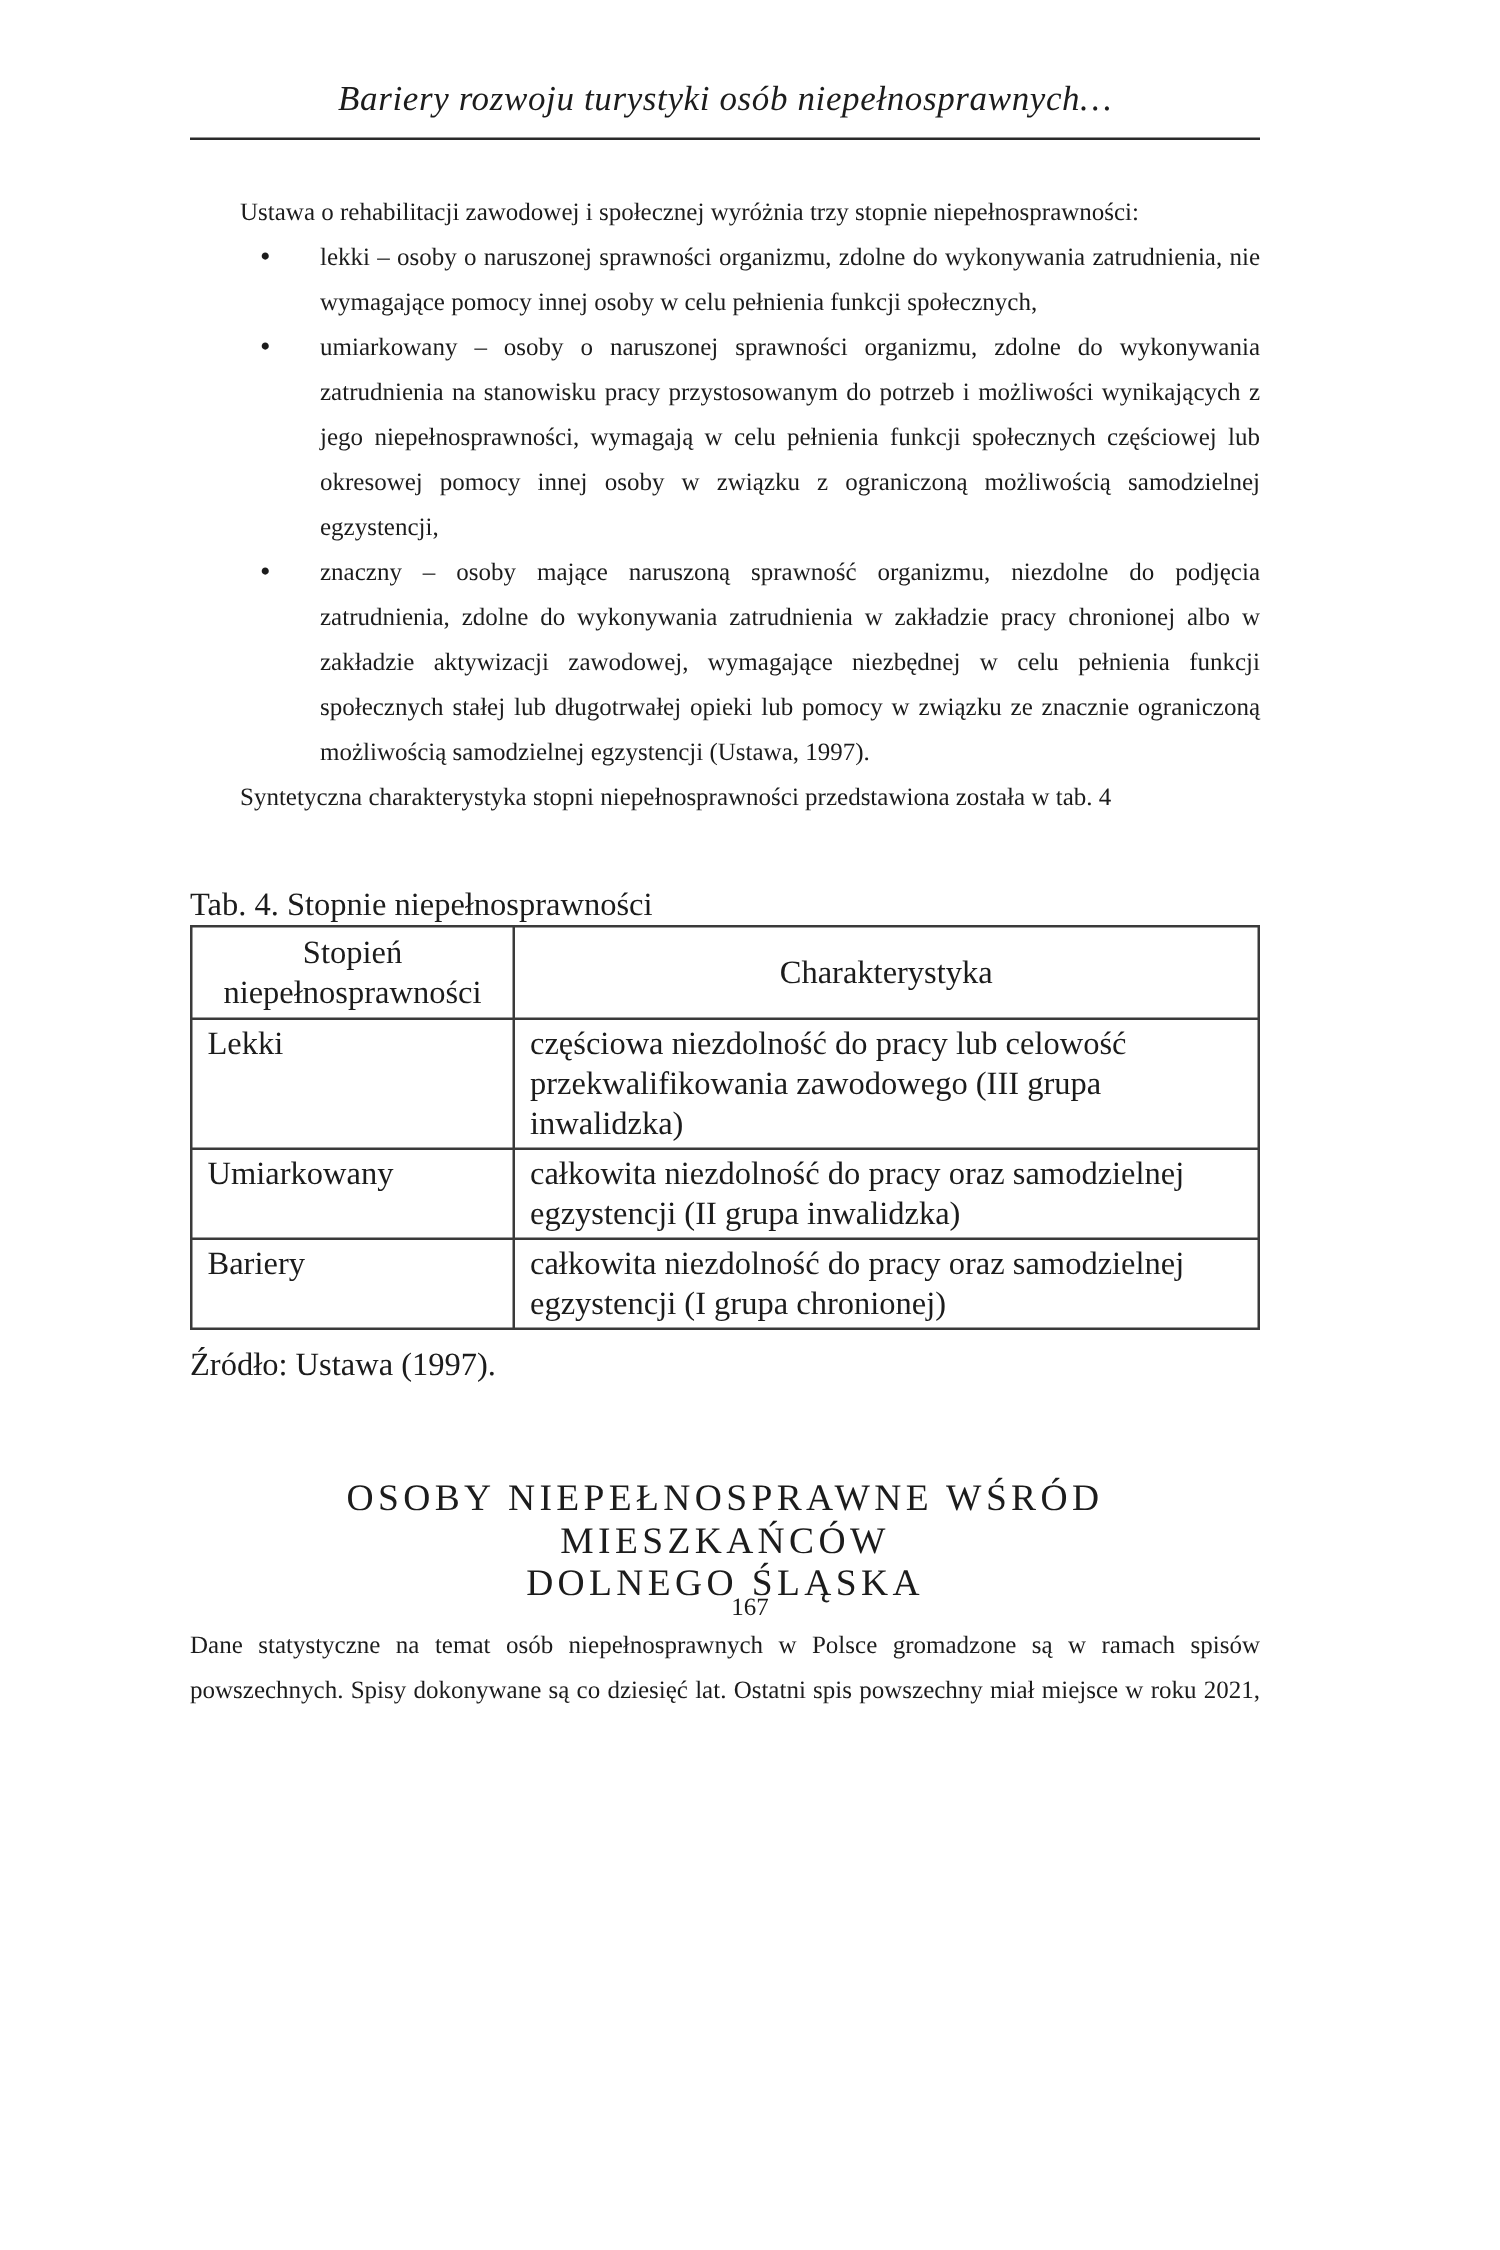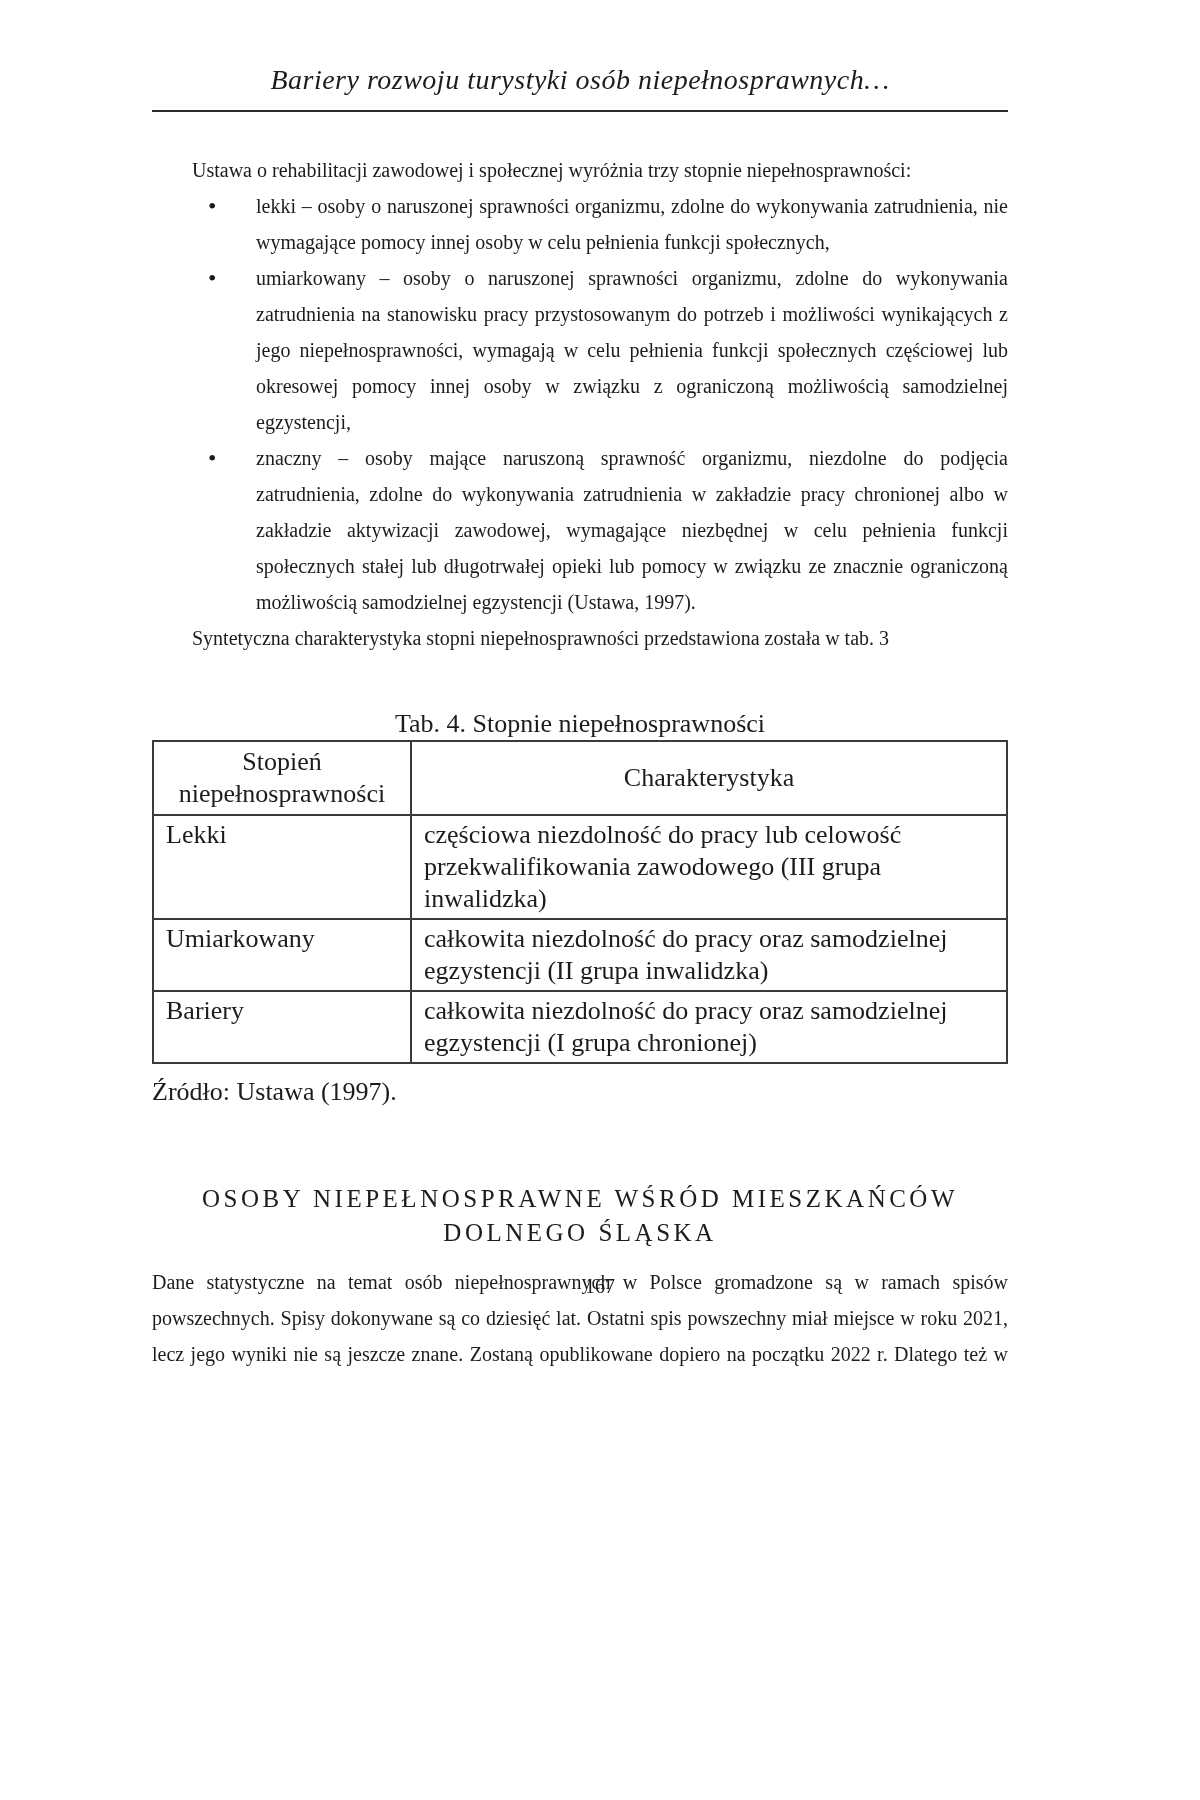--- a/index.html
+++ b/index.html
@@ -45,21 +45,21 @@
     width: 48px;
     margin-left: 56px;
     flex: none;
     font-size: 24px;
     line-height: 36px;
     text-align: left;
   }
   .bullet-text { flex: 1; }
   .table-caption {
     margin-top: 52px;
-    text-align: center;
+    text-align: left;
     font-size: 26px;
     line-height: 32px;
   }
   table.degrees {
     width: 100%;
     border-collapse: collapse;
   }
   table.degrees th, table.degrees td {
     border: 2px solid #3a3a3a;
     font-size: 26px;
@@ -71,21 +71,21 @@
   table.degrees th { text-align: center; vertical-align: middle; padding: 4px 10px; }
   .col-degree { width: 236px; }
   .table-source {
     margin-top: 12px;
     font-size: 26px;
     line-height: 32px;
   }
   .section-heading {
     margin: 74px 0 0 0;
     text-align: center;
-    font-size: 25px;
+    font-size: 30px;
     line-height: 34px;
     font-weight: normal;
     letter-spacing: 3.5px;
   }
   .para-section { margin-top: 14px; }
   .page-number {
     position: absolute;
     bottom: 82px;
     left: 0;
     width: 100%;
@@ -112,21 +112,21 @@
       <div class="bullet-item">
         <span class="bullet-marker">•</span>
         <span class="bullet-text body-text">umiarkowany – osoby o naruszonej sprawności organizmu, zdolne do wykonywania zatrudnienia na stanowisku pracy przystosowanym do potrzeb i możliwości wynikających z jego niepełnosprawności, wymagają w celu pełnienia funkcji społecznych częściowej lub okresowej pomocy innej osoby w związku z ograniczoną możliwością samodzielnej egzystencji,</span>
       </div>
       <div class="bullet-item">
         <span class="bullet-marker">•</span>
         <span class="bullet-text body-text">znaczny – osoby mające naruszoną sprawność organizmu, niezdolne do podjęcia zatrudnienia, zdolne do wykonywania zatrudnienia w zakładzie pracy chronionej albo w zakładzie aktywizacji zawodowej, wymagające niezbędnej w celu pełnienia funkcji społecznych stałej lub długotrwałej opieki lub pomocy w związku ze znacznie ograniczoną możliwością samodzielnej egzystencji (Ustawa, 1997).</span>
       </div>
     </div>
 
-    <p class="body-text indent">Syntetyczna charakterystyka stopni niepełnosprawności przedstawiona została w tab. 3</p>
+    <p class="body-text indent">Syntetyczna charakterystyka stopni niepełnosprawności przedstawiona została w tab. 4</p>
 
     <div class="table-caption">Tab. 4. Stopnie niepełnosprawności</div>
 
     <table class="degrees">
       <thead>
         <tr>
           <th class="col-degree">Stopień niepełnosprawności</th>
           <th>Charakterystyka</th>
         </tr>
       </thead>

